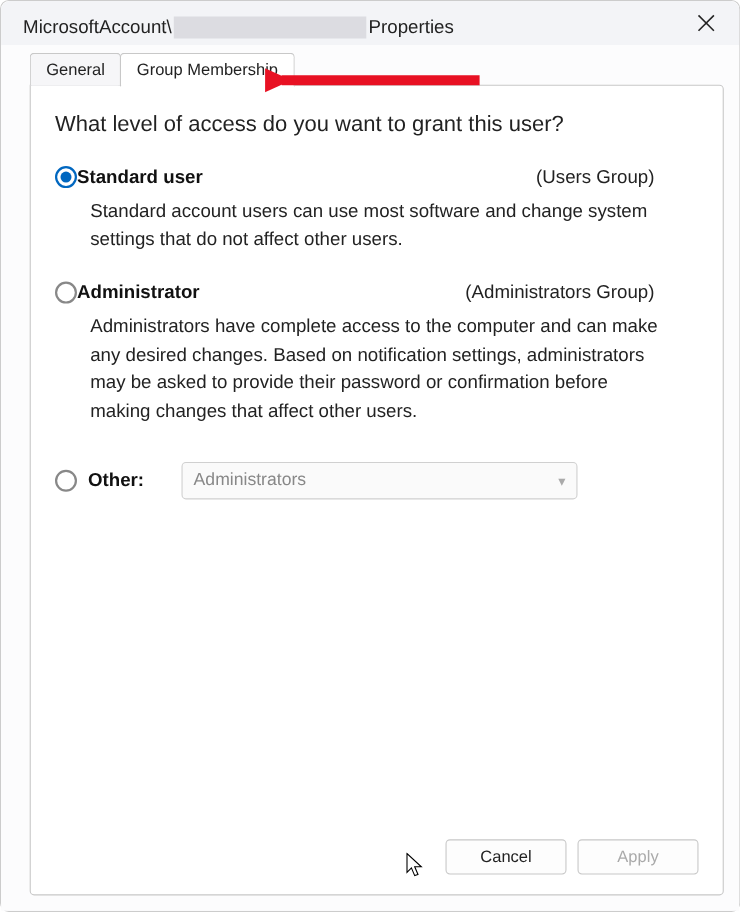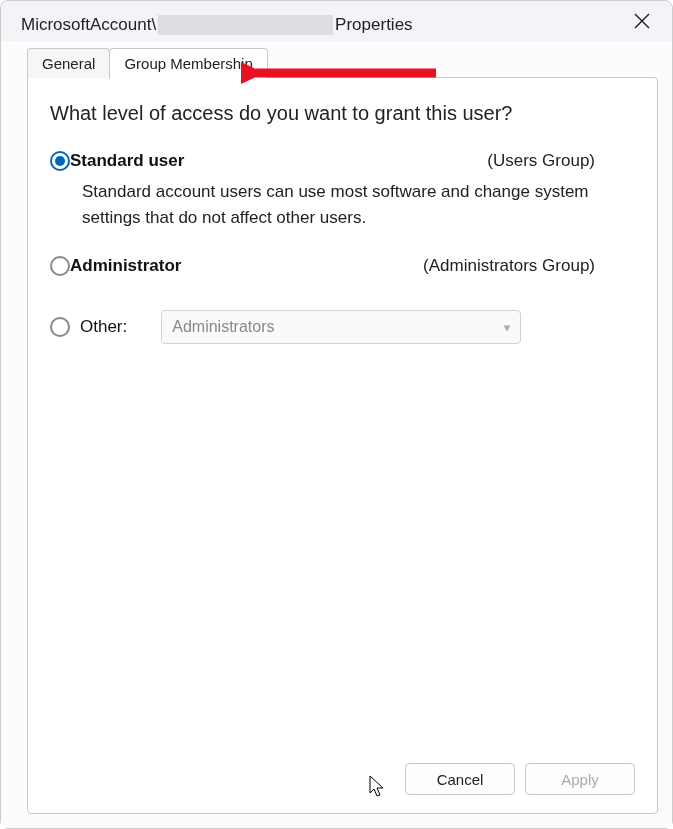--- a/index.html
+++ b/index.html
@@ -160,21 +160,21 @@
       line-height: 1.5;
       max-width: 520px;
     }
     .other-row {
       display: flex;
       align-items: center;
       gap: 10px;
       margin-top: 8px;
     }
     .other-label {
-      font-weight: 400;
+      font-weight: 700;
       font-size: 17px;
       color: #111;
     }
     .other-select {
       flex: 0 0 360px;
       margin-left: 24px;
       height: 34px;
       border: 1px solid #d0d0d0;
       border-radius: 4px;
       display: flex;
@@ -276,20 +276,21 @@
         </div>
         <div class="opt-desc">Standard account users can use most software and change system settings that do not affect other users.</div>
       </div>
 
       <div class="option">
         <div class="opt-row">
           <span class="radio"></span>
           <span class="opt-title">Administrator</span>
           <span class="opt-group">(Administrators Group)</span>
         </div>
+        <div class="opt-desc">Administrators have complete access to the computer and can make any desired changes. Based on notification settings, administrators may be asked to provide their password or confirmation before making changes that affect other users.</div>
       </div>
 
       <div class="other-row">
         <span class="radio"></span>
         <span class="other-label">Other:</span>
         <div class="other-select">
           <span>Administrators</span>
           <span class="chev">▾</span>
         </div>
       </div>

